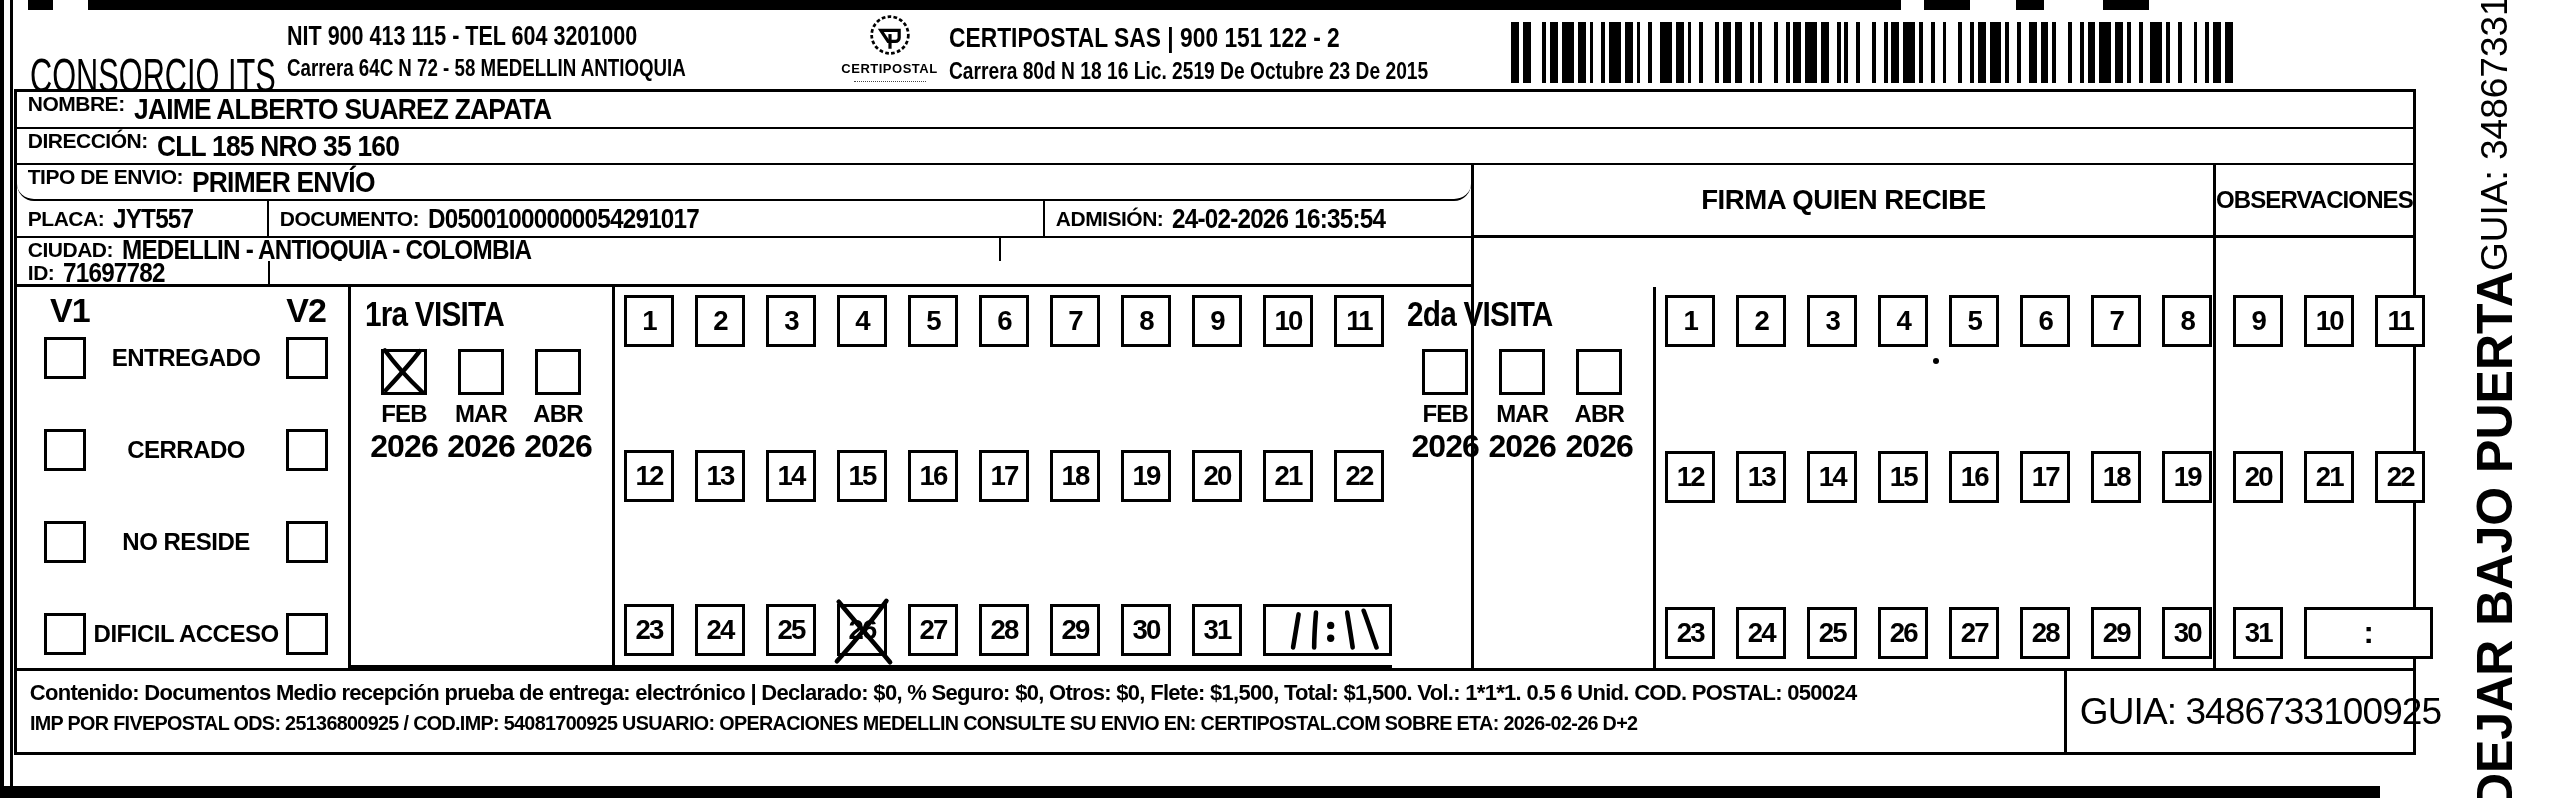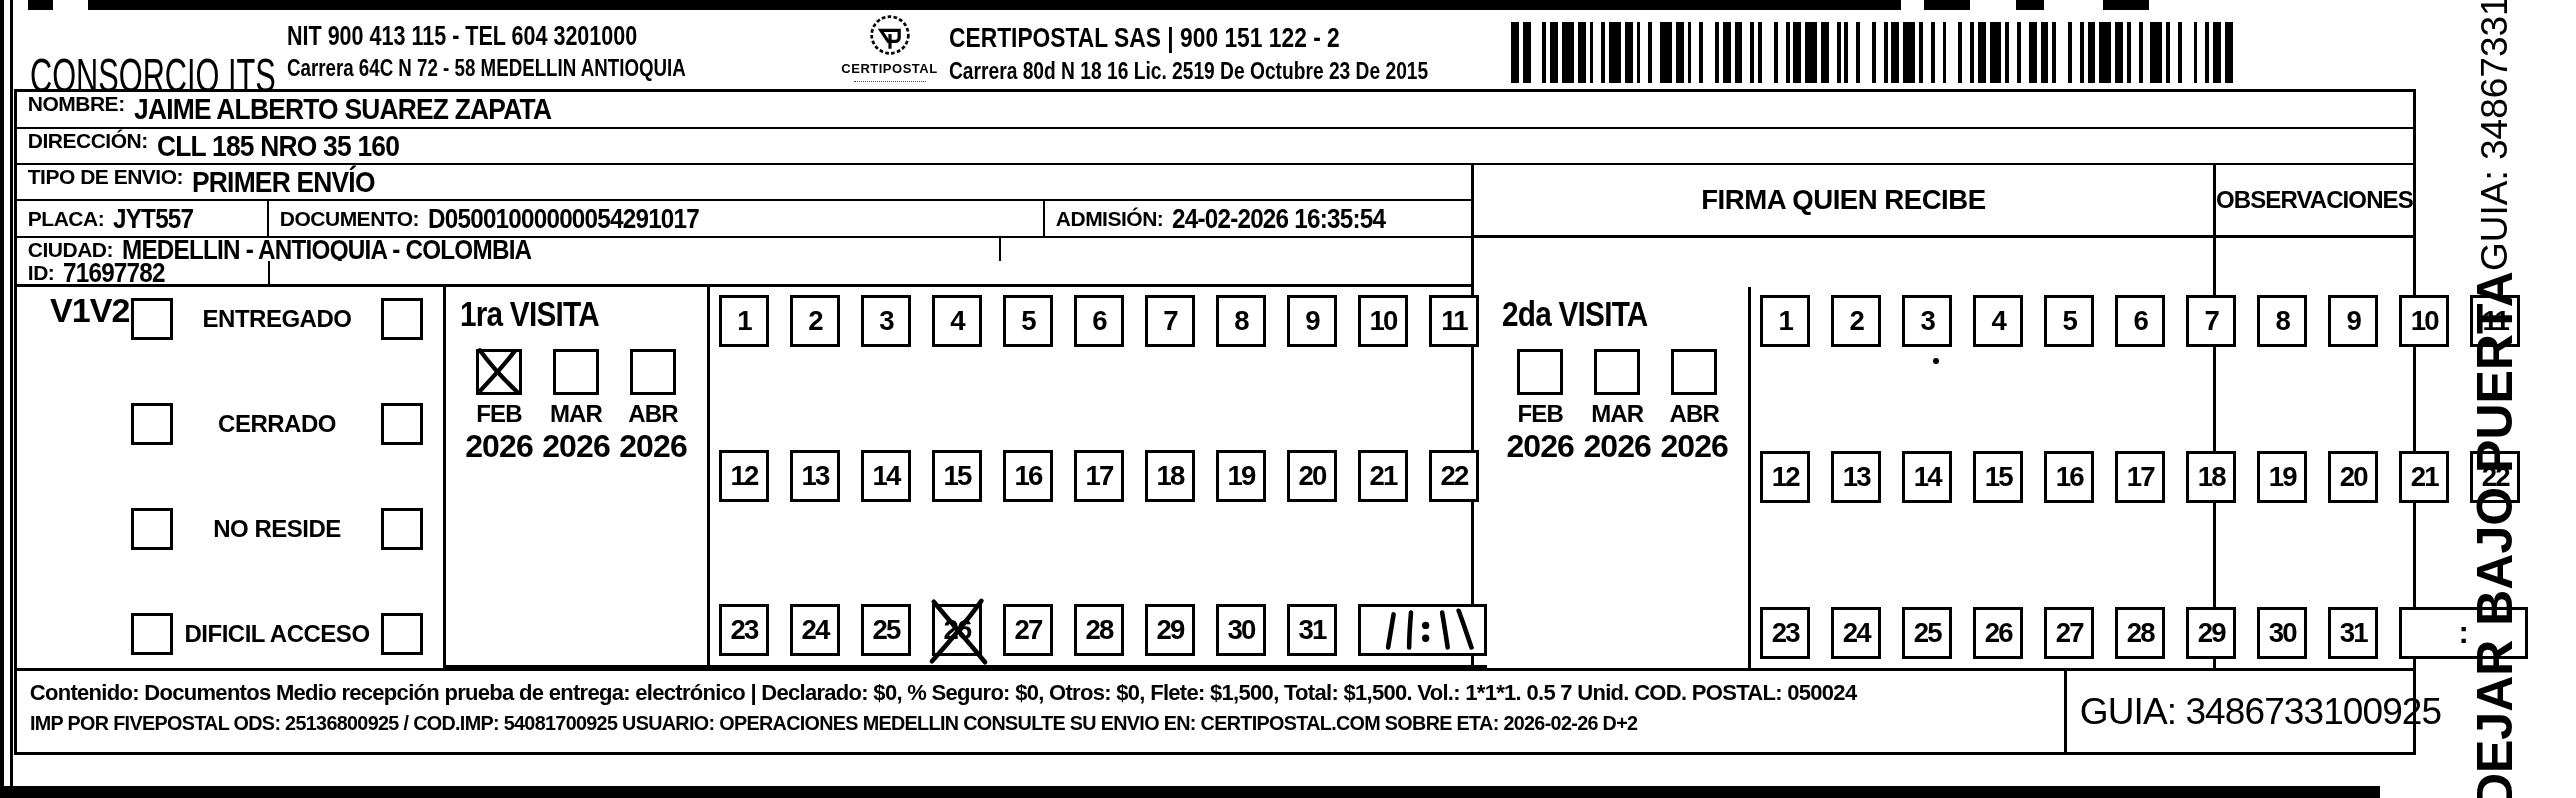--- a/index.html
+++ b/index.html
@@ -39,36 +39,36 @@
   .row { display:flex; align-items:flex-start; padding-left:11px; }
   .row-nombre { height:37px; border-bottom:2.8px solid #000; }
   .row-dir    { height:36px; border-bottom:2.8px solid #000; }
   .lbl { font-weight:700; font-size:21px; letter-spacing:-0.5px; margin-right:9.2px; white-space:nowrap; }
   .val { font-weight:700; font-size:30px; letter-spacing:-0.9px; transform:scaleX(0.88);
     transform-origin:left center; white-space:nowrap; }
   .val-sm { font-size:27.6px; }
 
   .middle { flex:1; display:flex; min-height:0; }
   .mid-left { width:1457px; border-right:3.7px solid #000; display:flex; flex-direction:column; }
-  .row-tipo   { height:36px; border-bottom:2.8px solid #000; }
+  .row-tipo   { height:36px; border-bottom:2.8px solid #000;border-radius:17px; }
   .row-cells  { display:flex; align-items:stretch; padding-left:0; }
   .row-placa  { height:37px; border-bottom:2.8px solid #000; }
   .row-ciudad { height:49px; border-bottom:3.7px solid #000;flex-direction:column; }
   .cell { display:flex; align-items:center; padding-left:11px; overflow:hidden; }
   .c-placa  { width:252px; border-right:2.8px solid #000; }
   .c-doc    { width:776px; border-right:2.8px solid #000; }
   .c-adm    { flex:1; }
   .c-ciudad { width:984px; border-right:2.8px solid #000; }
   .c-id     { width:253px; border-right:2.8px solid #000; }
   .c-tel    { flex:1; }
 
   
   .visita-zone { flex:1; display:flex; min-height:0; }
-  .status-panel { width:429px; border-right:3.7px solid #000; padding:3.7px 20px 11px 27.6px;
-    display:flex; flex-direction:row; }
+  .status-panel { width:334px; border-right:3.7px solid #000; padding:3.7px 20px 11px 27.6px;
+    display:flex; flex-direction:column; }
   .vhead { display:flex; justify-content:space-between; font-weight:700; font-size:34px;
     letter-spacing:-0.9px; padding:0 1.8px 0 5.5px; }
   .status-rows { flex:1; display:flex; flex-direction:column; justify-content:space-between;
     padding:7.3px 0 1.8px; }
   .srow { display:flex; align-items:center; }
   .cbox { width:42px; height:42px; border:3.7px solid #000; flex:none; position:relative; background:#fff; }
   .slabel { flex:1; text-align:center; font-weight:700; font-size:24px; letter-spacing:-0.5px; }
 
   .visits { flex:1; display:flex; min-width:0; }
   .visit { flex:1; display:flex; min-height:0; }
@@ -624,21 +624,21 @@
           </div>
       </div>
       <div class="obs-col">
         <div class="panel-header">OBSERVACIONES</div>
         <div class="panel-body"></div>
       </div>
     </div>
 
     <div class="bottom-row">
       <div class="contenido">
-        <div class="foot-l1">Contenido: Documentos Medio recepción prueba de entrega: electrónico | Declarado: $0, % Seguro: $0, Otros: $0, Flete: $1,500, Total: $1,500. Vol.: 1*1*1. 0.5  7 Unid. COD. POSTAL: 050024</div>
+        <div class="foot-l1">Contenido: Documentos Medio recepción prueba de entrega: electrónico | Declarado: $0, % Seguro: $0, Otros: $0, Flete: $1,500, Total: $1,500. Vol.: 1*1*1. 0.5  6 Unid. COD. POSTAL: 050024</div>
         <div class="foot-l2">IMP POR FIVEPOSTAL ODS: 25136800925 / COD.IMP: 54081700925 USUARIO: OPERACIONES MEDELLIN CONSULTE SU ENVIO EN: CERTIPOSTAL.COM SOBRE ETA: 2026-02-26 D+2</div>
       </div>
       <div class="guia-cell">GUIA: 3486733100925</div>
     </div>
   </div>
 
   <div class="side-rotated">
     <div class="side-l1">NO DEJAR BAJO PUERTA</div>
     <div class="side-l2">GUIA: 3486733100925</div>
   </div>

